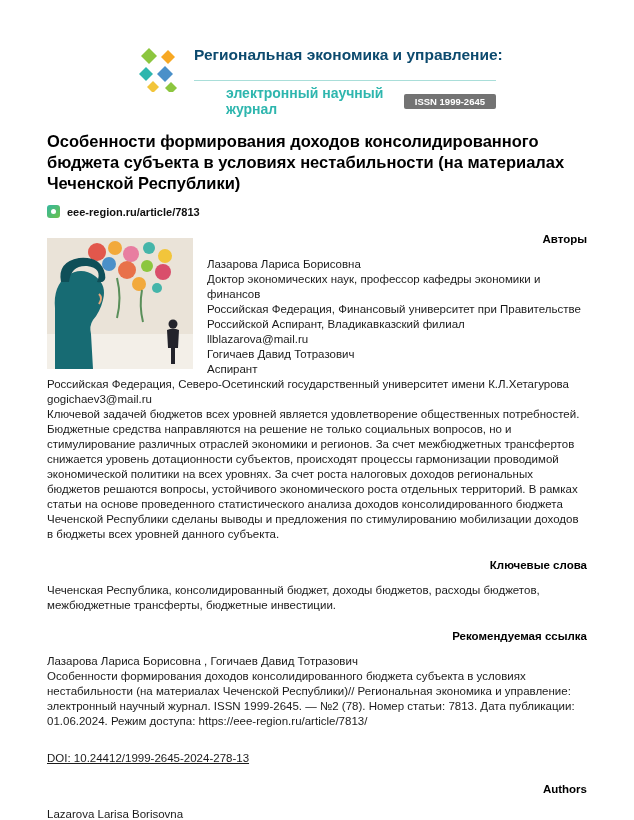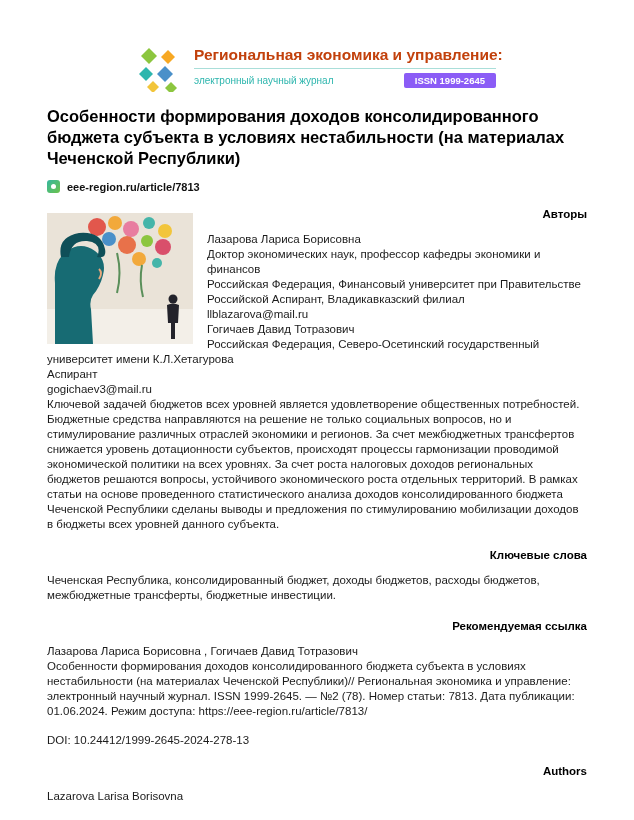--- a/index.html
+++ b/index.html
@@ -13,31 +13,31 @@
   .page { padding:46px 47px 0 47px; }
 
   
   .masthead {
     display:flex; justify-content:center; align-items:flex-start;
     gap:12px; margin-bottom:12px;
   }
   .logo { width:44px; height:46px; flex:0 0 auto; cursor:pointer; }
   .mast-text { width:302px; }
   .journal-title {
-    color:#c2410c; font-weight:bold; font-size:15.5px; line-height:18px;
-    padding-bottom:4px; border-bottom:1px solid #a9ded9;
+    color:#0c4a6e; font-weight:bold; font-size:15.5px; line-height:18px;
+    padding-bottom:16px; border-bottom:1px solid #a9ded9;
     white-space:nowrap;
   }
   .subtitle-row {
     display:flex; justify-content:space-between; align-items:center;
     margin-top:4px; gap:10px;
   }
-  .journal-subtitle { color:#2eb6ae; font-size:10px; font-weight:normal; }
+  .journal-subtitle { color:#2eb6ae; font-size:14px; font-weight:bold;margin-left:32px; }
   .issn-badge {
-    background:#8b5cf6; color:#ffffff; font-size:9.5px; font-weight:bold;
+    background:#737373; color:#ffffff; font-size:9.5px; font-weight:bold;
     padding:2px 11px; border-radius:2px; white-space:nowrap;
   }
 
   
   .article-title {
     font-size:16.5px; line-height:21px; font-weight:bold; color:#000000;
     margin:14px 0 11px 0;
   }
   .article-link {
     display:flex; align-items:flex-end; gap:7px; margin-bottom:14px; cursor:pointer;
@@ -61,21 +61,21 @@
     text-align:right;
   }
   .section-heading.first { margin-top:2px; }
   .author-figure {
     float:left; width:146px; height:131px;
     margin:6px 14px 6px 0;
   }
   .author-figure svg { display:block; width:146px; height:131px; }
   .author-line { line-height:15px; }
   .para { margin:0 0 4px 0; }
-  .doi-line { margin-top:14px; }
+  .doi-line { margin-top:22px;text-decoration:underline; }
   .clear { clear:left; }
 </style>
 </head>
 <body>
 
 <div class="page">
 
   <div class="masthead">
     <div class="logo">
       <svg viewBox="0 0 44 46" xmlns="http://www.w3.org/2000/svg">
@@ -129,22 +129,22 @@
           <circle cx="126" cy="86" r="4.5" fill="#23232b"></circle>
           <path d="M120 92 Q126 89 132 92 L131 110 L128 110 L128 126 L124 126 L124 110 L121 110 Z" fill="#23232b"></path>
         </svg>
       </div>
       <h3 class="section-heading first">Авторы</h3>
       <div class="author-line">Лазарова Лариса Борисовна</div>
       <div class="author-line">Доктор экономических наук, профессор кафедры экономики и финансов</div>
       <div class="author-line">Российская Федерация, Финансовый университет при Правительстве Российской Аспирант, Владикавказский филиал</div>
       <div class="author-line">llblazarova@mail.ru</div>
       <div class="author-line">Гогичаев Давид Тотразович</div>
+      <div class="author-line">Аспирант</div>
       <div class="author-line">Российская Федерация, Северо-Осетинский государственный университет имени К.Л.Хетагурова</div>
-      <div class="author-line">Аспирант</div>
       <div class="author-line">gogichaev3@mail.ru</div>
     </div>
 
     <p class="para">Ключевой задачей бюджетов всех уровней является удовлетворение общественных потребностей. Бюджетные средства направляются на решение не только социальных вопросов, но и стимулирование различных отраслей экономики и регионов. За счет межбюджетных трансфертов снижается уровень дотационности субъектов, происходят процессы гармонизации проводимой экономической политики на всех уровнях. За счет роста налоговых доходов региональных бюджетов решаются вопросы, устойчивого экономического роста отдельных территорий. В рамках статьи на основе проведенного статистического анализа доходов консолидированного бюджета Чеченской Республики сделаны выводы и предложения по стимулированию мобилизации доходов в бюджеты всех уровней данного субъекта.</p>
 
     <h3 class="section-heading">Ключевые слова</h3>
     <p class="para">Чеченская Республика, консолидированный бюджет, доходы бюджетов, расходы бюджетов, межбюджетные трансферты, бюджетные инвестиции.</p>
 
     <h3 class="section-heading">Рекомендуемая ссылка</h3>
     <div class="author-line">Лазарова Лариса Борисовна , Гогичаев Давид Тотразович</div>

